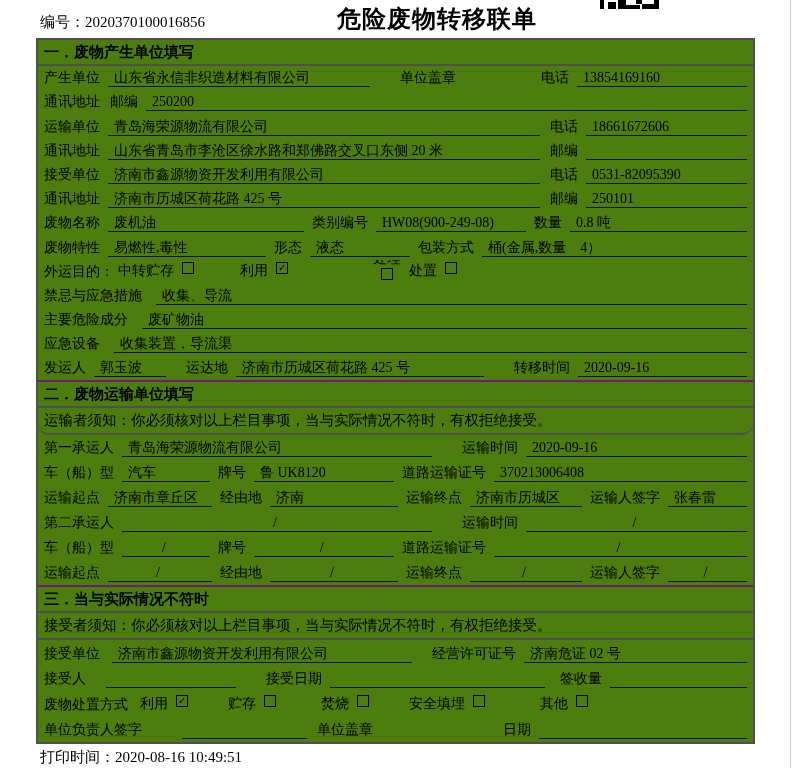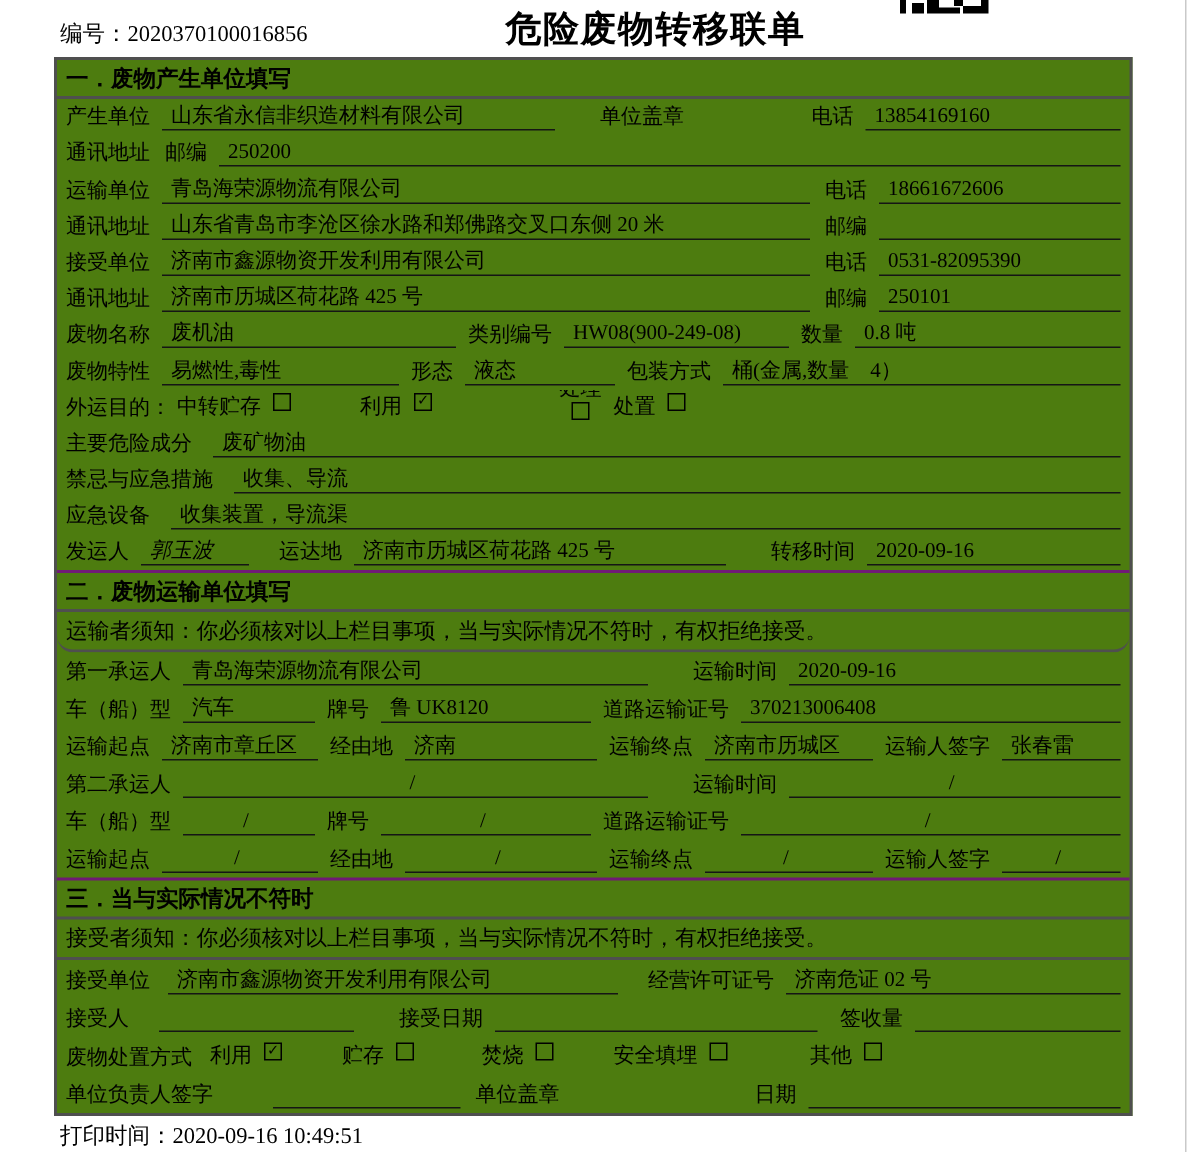--- a/index.html
+++ b/index.html
@@ -141,34 +141,34 @@
         <span class="chk" style="margin-left: 85px; flex-direction: column;">
           <span class="lbl">处理</span>
           <span class="cb"></span>
         </span>
         <span class="chk" style="">
           <span class="lbl">处置</span>
           <span class="cb"></span>
         </span>
       </div>
       <div class="row">
+        <span class="lbl">禁忌与应急措施</span>
+        <span class="val grow" style="margin-left: 14px;">收集、导流</span>
+      </div>
+      <div class="row">
         <span class="lbl">主要危险成分</span>
         <span class="val grow" style="margin-left: 14px;">废矿物油</span>
       </div>
       <div class="row">
-        <span class="lbl">禁忌与应急措施</span>
-        <span class="val grow" style="margin-left: 14px;">收集、导流</span>
-      </div>
-      <div class="row">
         <span class="lbl">应急设备</span>
         <span class="val grow" style="margin-left: 14px;">收集装置，导流渠</span>
       </div>
       <div class="row">
         <span class="lbl">发运人</span>
-        <span class="val" style="width: 72px; font-style: italic;">郭玉波</span>
+        <span class="val" style="width: 72px;">郭玉波</span>
         <span class="lbl" style="margin-left: 20px;">运达地</span>
         <span class="val" style="width: 248px;">济南市历城区荷花路 425 号</span>
         <span class="lbl" style="margin-left: 30px;">转移时间</span>
         <span class="val grow">2020-09-16</span>
       </div>
     </div>
     <div class="section s2">
       <div class="sec-header">二．废物运输单位填写</div>
       <div class="row notice">
         <span class="notice-text">运输者须知：你必须核对以上栏目事项，当与实际情况不符时，有权拒绝接受。</span>
@@ -267,15 +267,15 @@
       <div class="row">
         <span class="lbl">单位负责人签字</span>
         <span class="val" style="width: 125px; margin-left: 40px;"></span>
         <span class="lbl" style="margin-left: 10px;">单位盖章</span>
         <span class="lbl" style="margin-left: 130px;">日期</span>
         <span class="val grow"></span>
       </div>
     </div>
   </div>
 
-<div class="print-time">打印时间：2020-09-16  10:49:51</div>
+<div class="print-time">打印时间：2020-08-16  10:49:51</div>
 
 <div class="page-edge"></div>
 
 </body></html>

